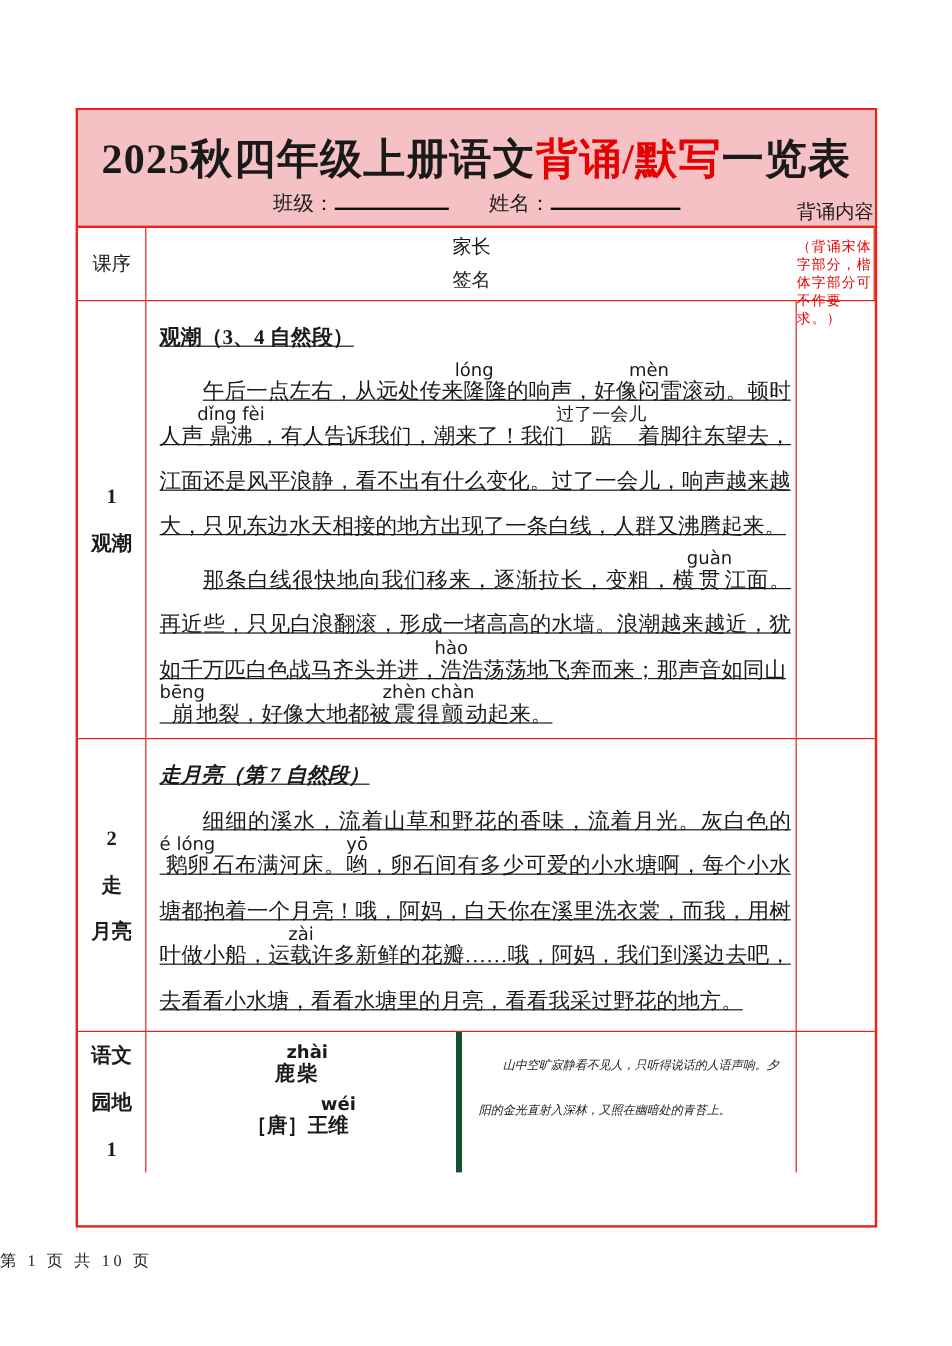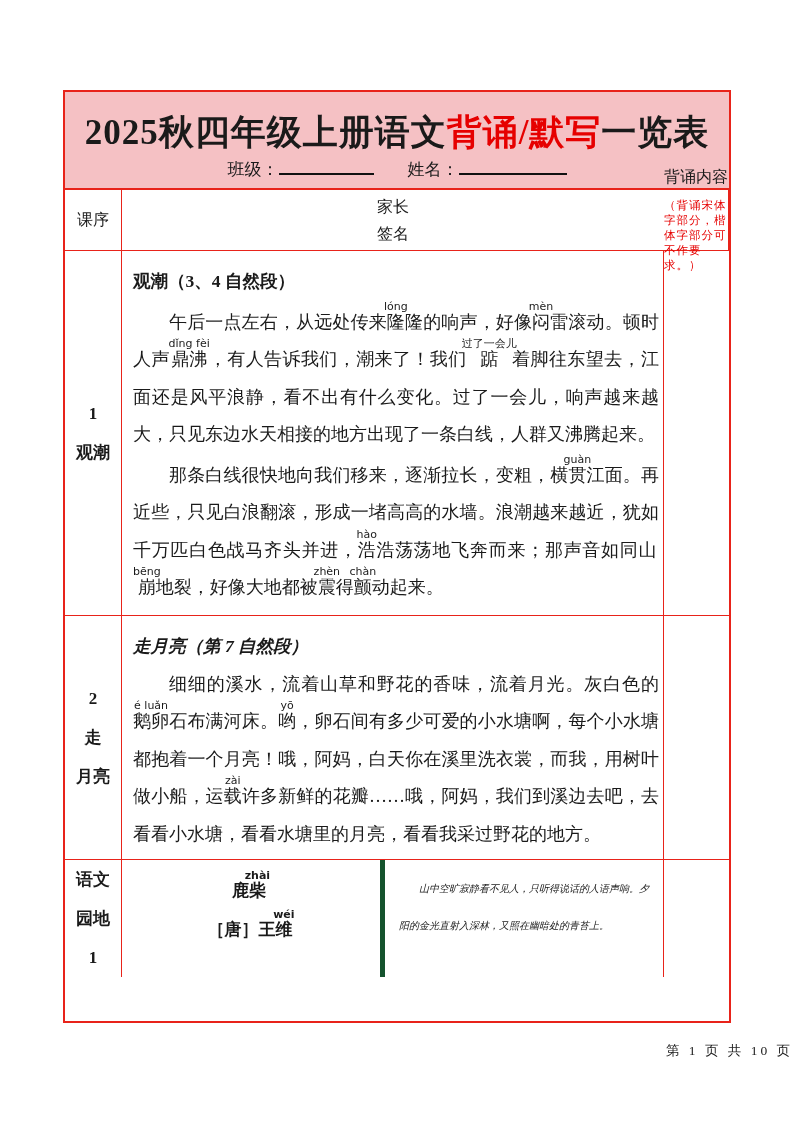--- a/index.html
+++ b/index.html
@@ -42,37 +42,37 @@
   .hd-note { color:#e60000; font-size:11.5px; margin-top:10px; letter-spacing:1px; }
   .hd-main { font-size:16px; }
   .hd-two span { display:block; line-height:27px; }
   
   .lab {
     display:flex; flex-direction:column; justify-content:center; align-items:center;
     font-weight:bold; font-size:17px; text-align:center;
   }
   .lab span { display:block; line-height:39px; }
   
-  .content { padding:12px 4px 0 11px; font-size:18px; overflow:hidden; }
+  .content { padding:12px 4px 0 11px; font-size:18px; overflow:hidden;text-decoration:underline; }
   .content p { margin:0; text-indent:2em; line-height:37.5px; text-align:justify; }
   .sec-title { text-align:center; font-weight:bold; font-size:17.5px; line-height:38px; text-indent:0 !important; }
   .kaiti { font-style:italic; }
   ruby { ruby-align:center; }
-  rt { font-size:11px; font-family:"DejaVu Sans","Liberation Sans",sans-serif; letter-spacing:0; }
+  rt { font-size:15px; font-family:"DejaVu Sans","Liberation Sans",sans-serif; letter-spacing:0; }
   
   .split { display:grid; grid-template-columns:263px 1fr; padding:0; }
   .poem-cell { border-right:5px solid #14532d; box-sizing:border-box; text-align:center; padding-top:10px; }
   .poem-title { font-weight:bold; font-size:17px; line-height:37px; }
   .poem-author { font-weight:bold; font-size:17px; line-height:36px; }
   .poem-line { font-size:17.5px; line-height:36px; }
   .trans-cell { padding:10px 14px 0 14px; }
   .trans-cell p { margin:0; text-indent:2em; font-size:10px; line-height:37px; text-align:justify; font-style:italic; }
   
   .page-footer {
-    position:absolute; left:0; right:0; top:1042px; text-align:right;
+    position:absolute; left:0; right:0; top:1042px; text-align:left;
     font-size:13.5px; letter-spacing:3px; color:#222;
   }
 </style>
 </head>
 <body>
 
 <div class="sheet">
 
   <div class="pink-head">
     <div class="doc-title"><span>2025秋四年级上册语文</span><span class="red">背诵/默写</span><span>一览表</span></div>
@@ -106,21 +106,21 @@
     </div>
     <div class="cell no-r"></div>
 
     <div class="cell lab">
       <span>2</span>
       <span>走</span>
       <span>月亮</span>
     </div>
     <div class="cell content">
       <p class="sec-title kaiti">走月亮（第 7 自然段）</p>
-      <p>细细的溪水，流着山草和野花的香味，流着月光。灰白色的<ruby>鹅卵<rt>é luǎn</rt></ruby>石布满河床。<ruby>哟<rt>yō</rt></ruby>，卵石间有多少可爱的小水塘啊，每个小水塘都抱着一个月亮！哦，阿妈，白天你在溪里洗衣裳，而我，用树叶做小船，运<ruby>载<rt>zài</rt></ruby>许多新鲜的花瓣……哦，阿妈，我们到溪边去吧，去看看小水塘，看看水塘里的月亮，看看我采过野花的地方。</p>
+      <p>细细的溪水，流着山草和野花的香味，流着月光。灰白色的<ruby>鹅卵<rt>é lóng</rt></ruby>石布满河床。<ruby>哟<rt>yō</rt></ruby>，卵石间有多少可爱的小水塘啊，每个小水塘都抱着一个月亮！哦，阿妈，白天你在溪里洗衣裳，而我，用树叶做小船，运<ruby>载<rt>zài</rt></ruby>许多新鲜的花瓣……哦，阿妈，我们到溪边去吧，去看看小水塘，看看水塘里的月亮，看看我采过野花的地方。</p>
     </div>
     <div class="cell no-r"></div>
 
     <div class="cell lab no-b">
       <span>语文</span>
       <span>园地</span>
       <span>1</span>
     </div>
     <div class="cell split no-b">
       <div class="poem-cell">

